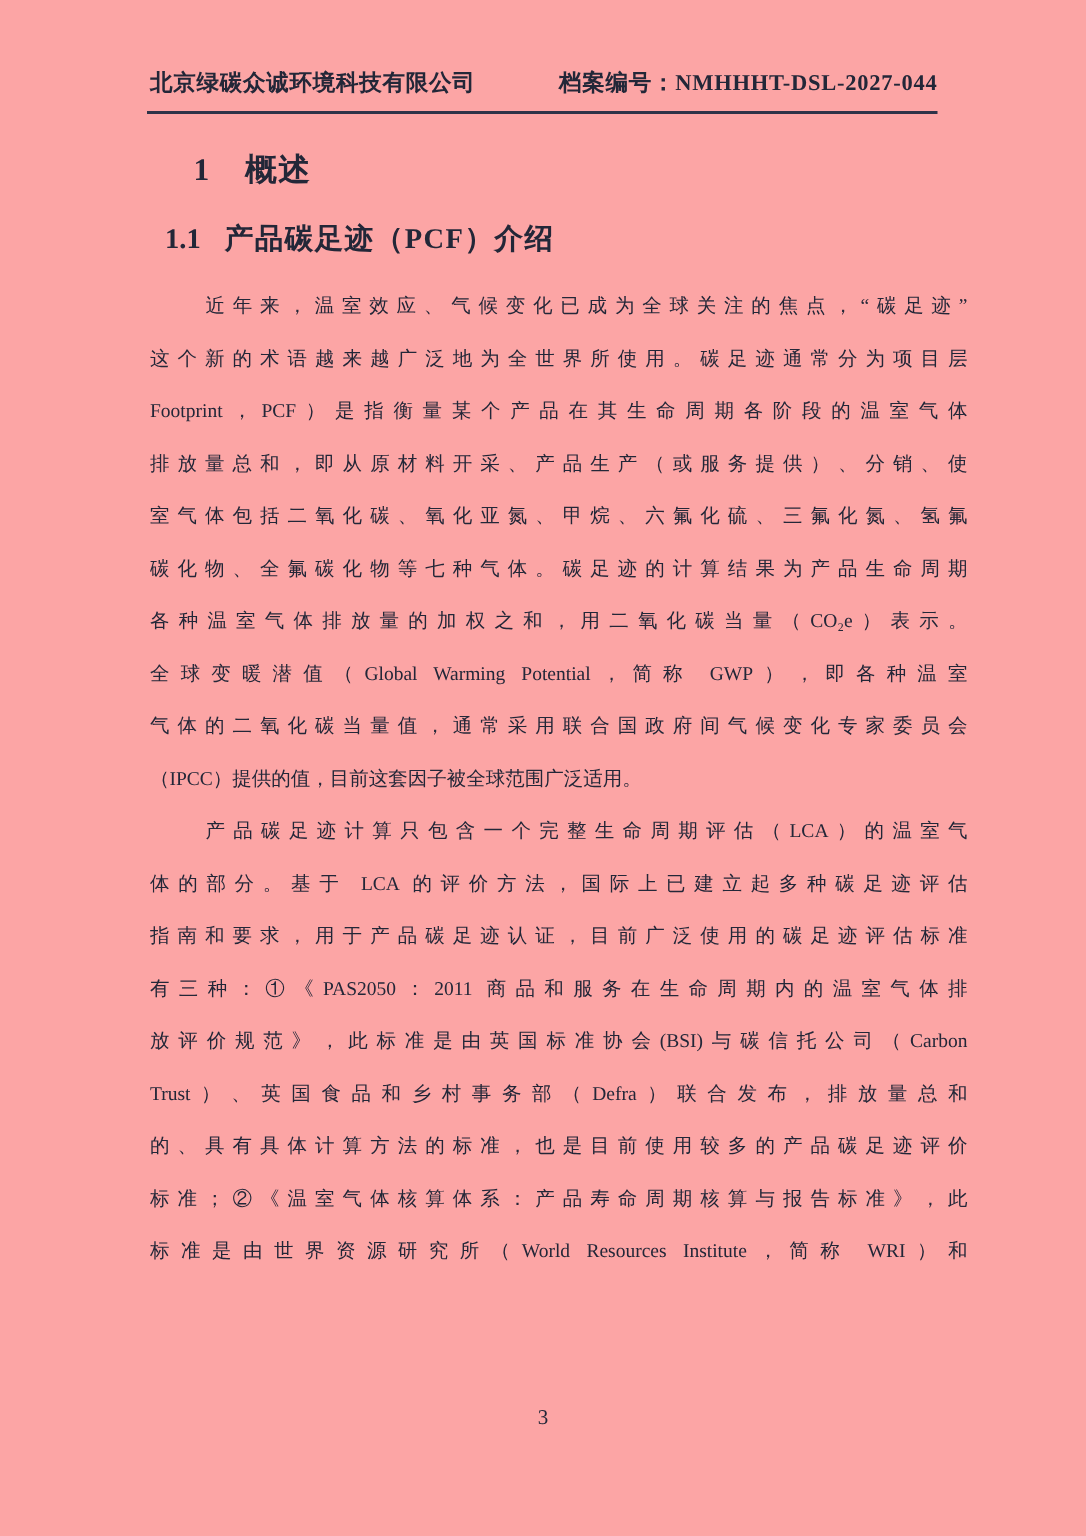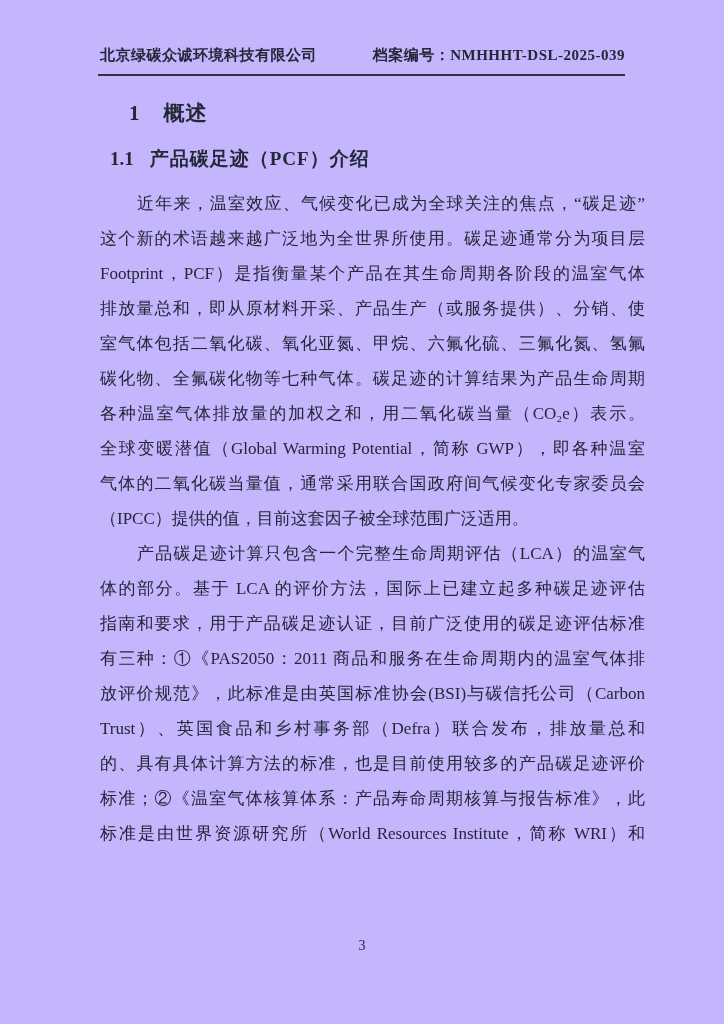--- a/index.html
+++ b/index.html
@@ -1,20 +1,20 @@
 <!DOCTYPE html>
 <html><head>
 <meta charset="utf-8">
 <style>
   html,body { margin:0; padding:0; background:#ffffff; }
   .page {
     position: relative;
     width: 724px;
     height: 1024px;
-    background: #c4b5fd;
+    background: #fca5a5;
     font-family: "Liberation Serif", "DejaVu Serif", serif;
     color: #232738;
     overflow: hidden;
   }
   .header {
     position: absolute;
     top: 46px; left: 100px; width: 525px;
     display: flex;
     justify-content: space-between;
     align-items: baseline;
@@ -42,21 +42,21 @@
     position: absolute;
     top: 146px; left: 110px;
     font-size: 19px;
     font-weight: bold;
     letter-spacing: 1px;
   }
   .h2 .h-num { margin-right: 16px; letter-spacing: 0; }
   .body {
     position: absolute;
     top: 186px; left: 100px; width: 545px;
-    font-size: 17px;
+    font-size: 13px;
   }
   .line {
     height: 35px;
     line-height: 35px;
     white-space: nowrap;
     text-align: justify;
     text-align-last: justify;
     overflow: hidden;
   }
   .para .line:first-child { text-indent: 37px; }
@@ -69,21 +69,21 @@
   }
 </style>
 </head>
 <body>
 
 <div class="page">
 
   <div class="header">
     <span>北京绿碳众诚环境科技有限公司</span>
     <span>
-      <span>档案编号：</span><span>NMHHHT-DSL-2025-039</span>
+      <span>档案编号：</span><span>NMHHHT-DSL-2027-044</span>
     </span>
   </div>
 
   <div class="rule"></div>
 
   <div class="h1">
     <span class="h-num">1</span><span>概述</span>
   </div>
 
   <div class="h2">

